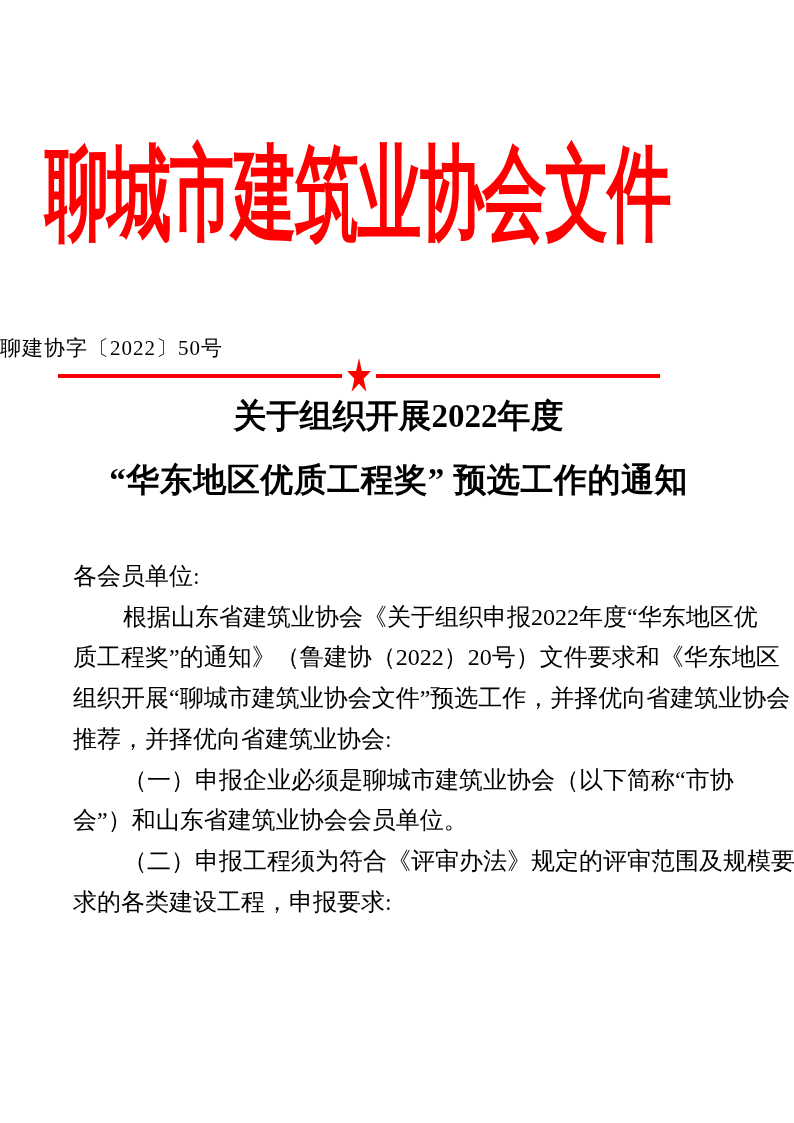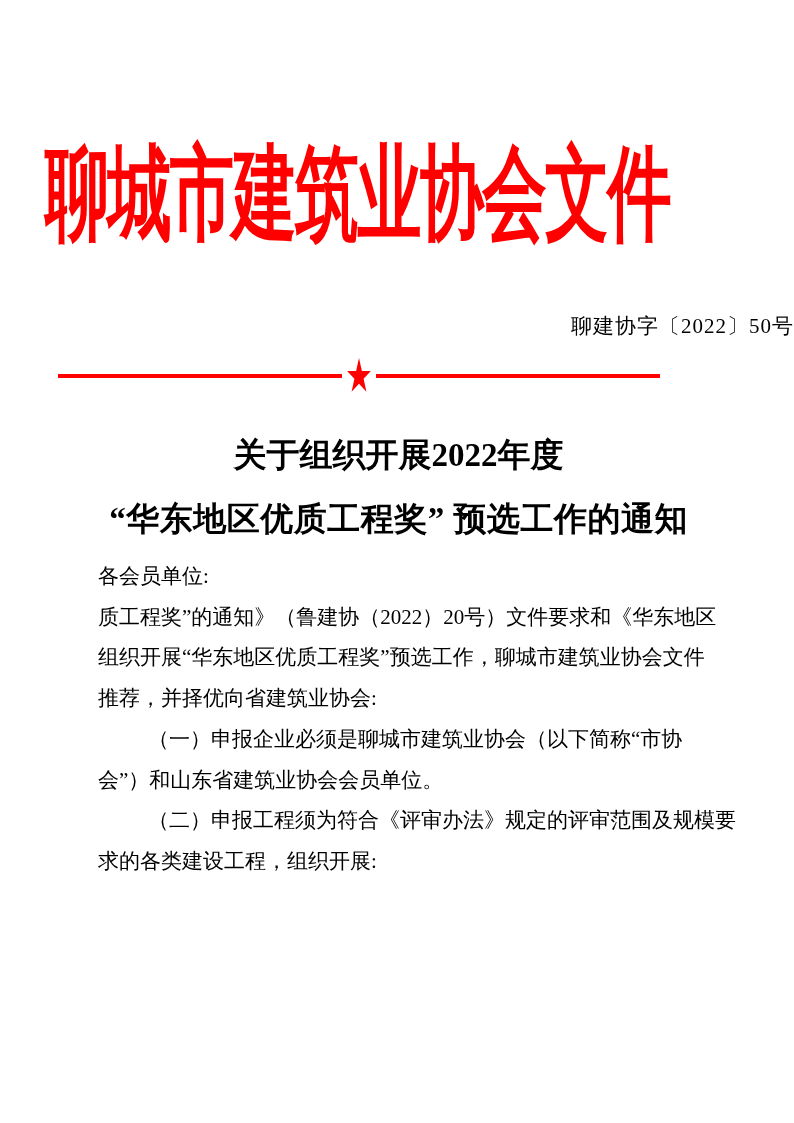--- a/index.html
+++ b/index.html
@@ -10,39 +10,38 @@
     background:var(--paper); overflow:hidden; color:var(--ink);
   }
   .org-title {
     position:absolute; left:45px; top:145px; width:630px; height:100px;
     line-height:100px; font-size:64px; font-weight:bold; letter-spacing:-1.5px;
     color:var(--red); white-space:nowrap;
     transform:scaleY(1.62); transform-origin:center;
     font-family:"Liberation Serif","DejaVu Serif",serif;
   }
   .doc-number {
-    position:absolute; top:312px; left:0; right:0; height:28px; line-height:28px;
-    text-align:right; font-size:21px; color:var(--ink); letter-spacing:1px;
+    position:absolute; top:334px; left:0; right:0; height:28px; line-height:28px;
+    text-align:left; font-size:21px; color:var(--ink); letter-spacing:1px;
   }
   .rule-row {
     position:absolute; left:58px; top:357px; width:602px; height:38px;
     display:flex; align-items:center;
   }
   .rule-seg { flex:1; height:4px; background:var(--red); }
   .star { width:24px; height:36px; margin:0 5px; flex:0 0 auto; }
   .doc-title {
     position:absolute; top:394px; left:0; right:0; padding-left:3px;
     text-align:center; font-weight:bold; font-size:33px; line-height:44px;
     color:var(--ink);
-    margin-top:39px;
   }
   .doc-title .t2 { margin-top:20px; letter-spacing:0.5px;text-align:center; }
   .body-text {
     position:absolute; left:73px; top:556px; width:690px;
-    font-size:21px; line-height:40.7px; color:var(--ink);margin-left:25px;
+    font-size:24px; line-height:40.7px; color:var(--ink);
   }
   .line { white-space:pre; }
   .line.indent { text-indent:50px; }
 </style>
 </head>
 <body>
 
 <div class="page">
 
   <div class="org-title">聊城市建筑业协会文件</div>
@@ -57,22 +56,23 @@
     <div class="rule-seg"></div>
   </div>
 
   <div class="doc-title">
     <div class="t1">关于组织开展2022年度</div>
     <div class="t2">“华东地区优质工程奖” 预选工作的通知</div>
   </div>
 
   <div class="body-text">
     <div class="line">各会员单位:</div>
+    <div class="line indent">根据山东省建筑业协会《关于组织申报2022年度“华东地区优</div>
     <div class="line">质工程奖”的通知》（鲁建协（2022）20号）文件要求和《华东地区</div>
-    <div class="line">组织开展“华东地区优质工程奖”预选工作，聊城市建筑业协会文件</div>
+    <div class="line">组织开展“聊城市建筑业协会文件”预选工作，并择优向省建筑业协会</div>
     <div class="line">推荐，并择优向省建筑业协会:</div>
     <div class="line indent">（一）申报企业必须是聊城市建筑业协会（以下简称“市协</div>
     <div class="line">会”）和山东省建筑业协会会员单位。</div>
     <div class="line indent">（二）申报工程须为符合《评审办法》规定的评审范围及规模要</div>
-    <div class="line">求的各类建设工程，组织开展:</div>
+    <div class="line">求的各类建设工程，申报要求:</div>
   </div>
 
 </div>
 
 </body></html>

